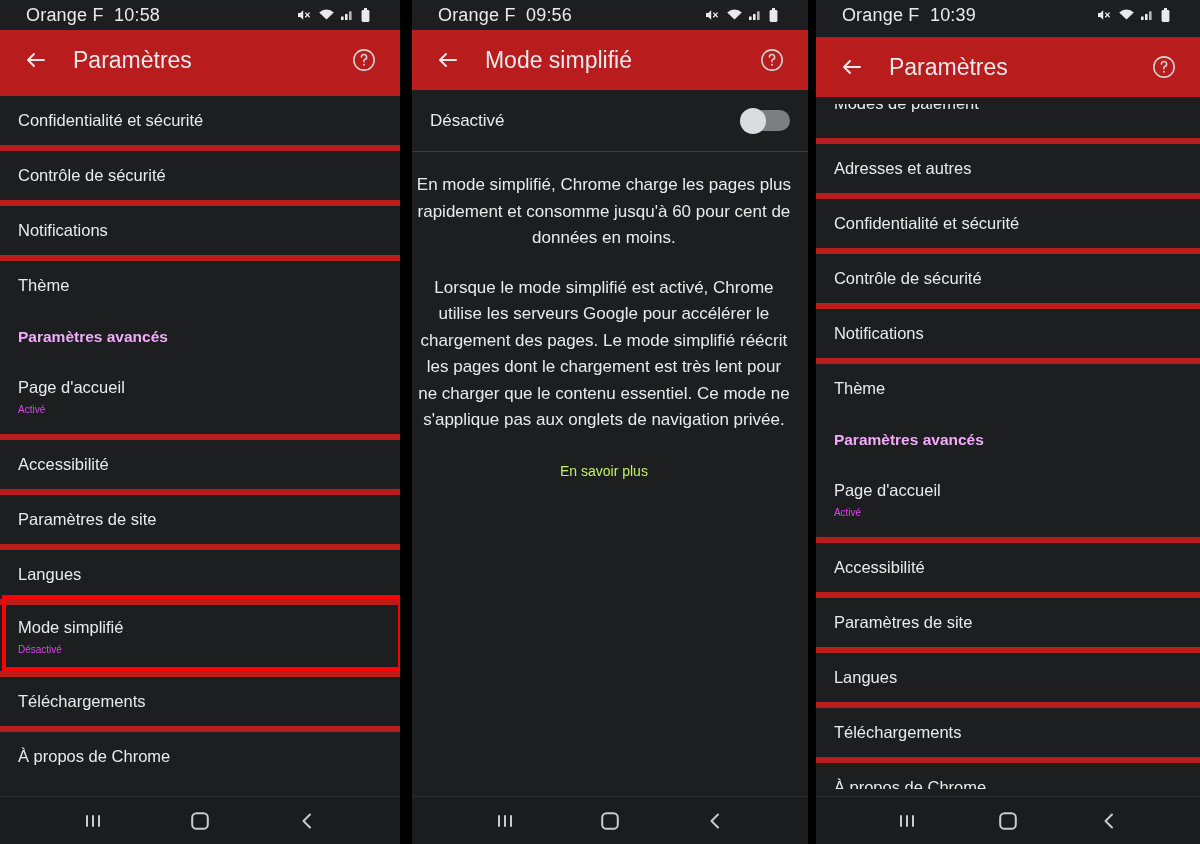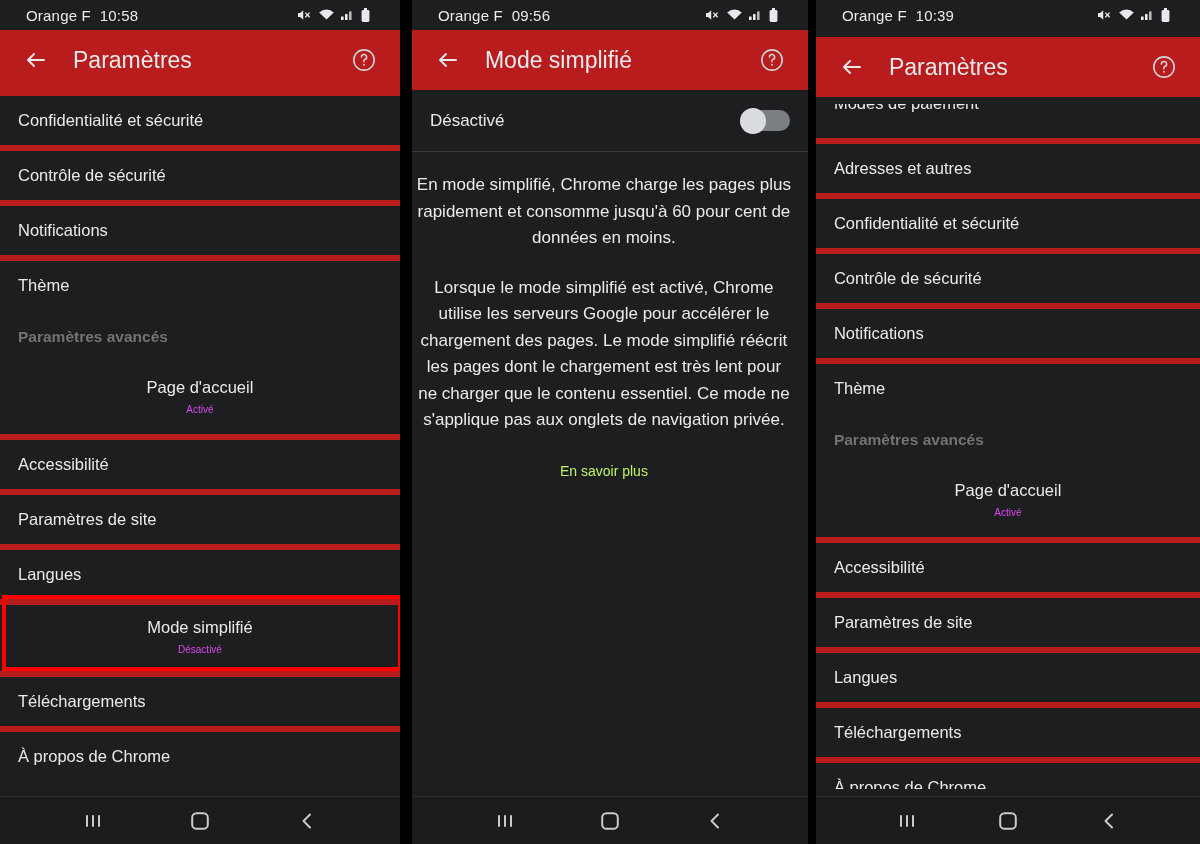--- a/index.html
+++ b/index.html
@@ -29,21 +29,21 @@
 
   
   .statusbar {
     height:30px;
     flex:0 0 30px;
     background:#1d1e1f;
     display:flex;
     align-items:center;
     padding:0 30px 0 26px;
     color:#e8eaed;
-    font-size:15px;
+    font-size:18px;
     letter-spacing:.2px;
   }
   .sb-carrier { white-space:pre; }
   .sb-spacer { flex:1; }
   .sb-icons { display:flex; align-items:center; gap:6px; }
   .sb-icons svg { display:block; }
 
   
   .appbar {
     height:60px;
@@ -78,42 +78,42 @@
   }
   .row {
     position:relative;
     padding:0 18px;
     display:flex;
     flex-direction:column;
     justify-content:center;
     border-top:6px solid #b91c1c;
     height:55px;
   }
-  .row.two-line { height:72px;align-items:center; }
+  .row.two-line { height:72px; }
   .row.no-rule { border-top:none; }
   .row-title {
     color:#e8eaed;
     font-size:16.5px;
     line-height:21px;
   }
   .row-sub {
     color:#d946ef;
     font-size:10px;
     line-height:19px;
     margin-top:2px;
   }
   .section-head {
     padding:0 18px;
     height:52px;
     display:flex;
     align-items:center;
     border-top:none;
   }
   .section-head .row-title {
-    color:#737373;
+    color:#f0abfc;
     font-size:15.5px;
     font-weight:600;
   }
   .row.clipped {
     height:34px;
     justify-content:flex-start;
     border-top:none;
     overflow:hidden;
   }
   .row.clipped .row-title {

